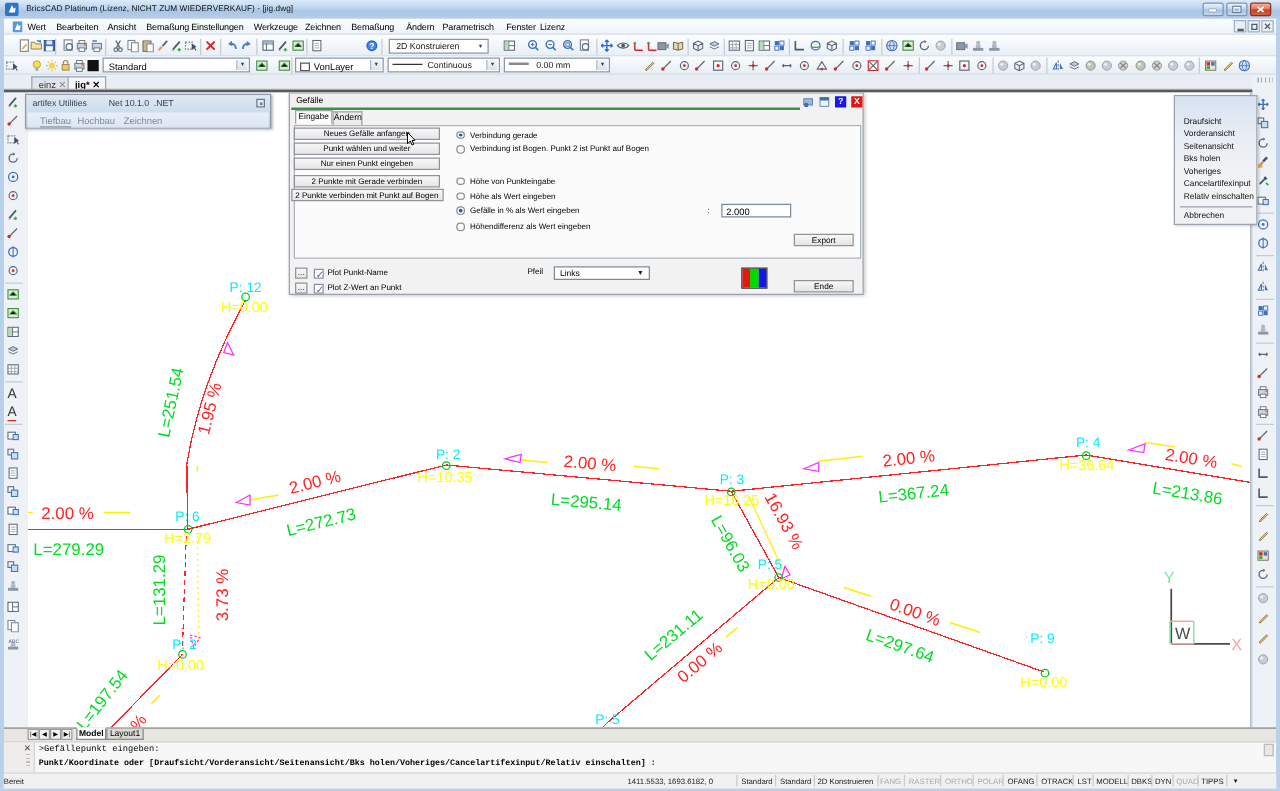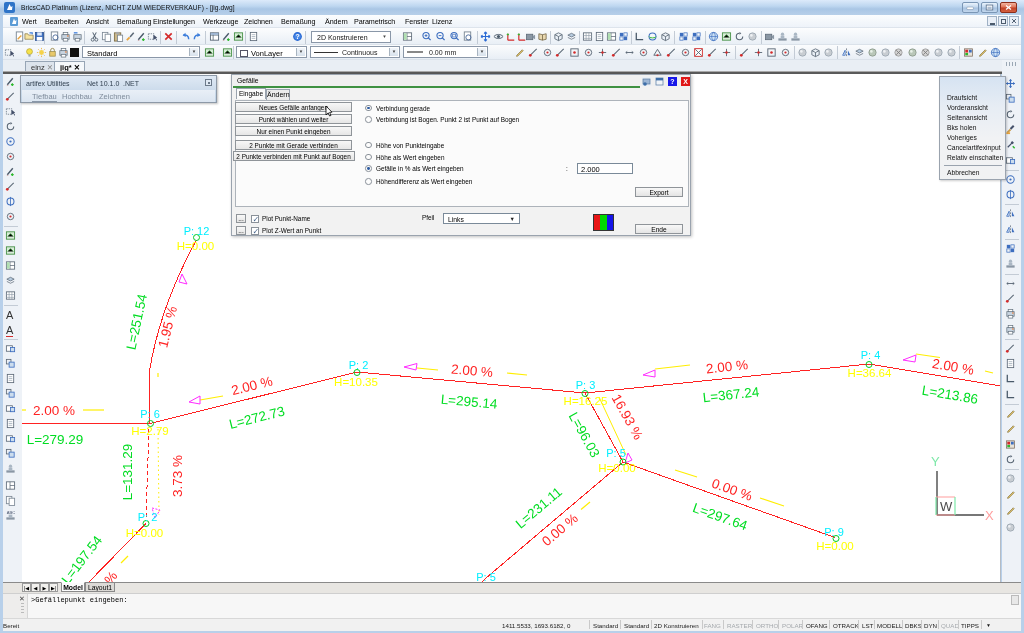--- a/index.html
+++ b/index.html
@@ -863,21 +863,21 @@
 <span class="lbl yel" style="left:122.5px;top:459.5px;transform:translate(-50%,-50%)">H=0.00</span>
 <span class="lbl grn" style="left:561.5px;top:360.5px;transform:translate(-50%,-50%) rotate(61deg)">L=96.03</span>
 <span class="lbl red" style="left:604.5px;top:342.5px;transform:translate(-50%,-50%) rotate(61deg)">16.93 %</span>
 <span class="lbl cyn" style="left:594px;top:378.5px;transform:translate(-50%,-50%)">P: 5</span>
 <span class="lbl yel" style="left:595px;top:394.5px;transform:translate(-50%,-50%)">H=0.00</span>
 <span class="lbl grn" style="left:516.5px;top:434px;transform:translate(-50%,-50%) rotate(-40deg)">L=231.11</span>
 <span class="lbl red" style="left:538px;top:456px;transform:translate(-50%,-50%) rotate(-40deg)">0.00 %</span>
 <span class="lbl cyn" style="left:464px;top:503px;transform:translate(-50%,-50%)">P: 5</span>
 <span class="lbl red" style="left:709.5px;top:416px;transform:translate(-50%,-50%) rotate(19.5deg)">0.00 %</span>
 <span class="lbl grn" style="left:697.5px;top:442.5px;transform:translate(-50%,-50%) rotate(19.5deg)">L=297.64</span>
-<span class="lbl cyn" style="left:812px;top:458px;transform:translate(-50%,-50%)">P: 9</span>
+<span class="lbl cyn" style="left:812px;top:438px;transform:translate(-50%,-50%)">P: 9</span>
 <span class="lbl yel" style="left:813px;top:472.5px;transform:translate(-50%,-50%)">H=0.00</span>
 <span class="lbl grn" style="left:60px;top:486px;transform:translate(-50%,-50%) rotate(-52deg)">L=197.54</span>
 <span class="lbl red" style="left:89px;top:504px;transform:translate(-50%,-50%) rotate(-52deg)">%</span>
 </div>
 </div>
 
 <div class="abs" id="artifex" style="z-index:6">
   <div class="t1" style="left:5px">artifex Utilities</div>
     <div class="t1" style="left:66px">Net 10.1.0</div>
     <div class="t1" style="left:102px">.NET</div>
@@ -970,20 +970,21 @@
 <div class="mtab active" style="left:61px;top:582px;width:24px;">Model</div>
 <div class="mtab" style="left:85px;top:583px;width:30px;height:9px;">Layout1</div>
 
 <div class="abs" id="cmdarea">
   <div id="cmdgutter">
       <div style="position:absolute;left:16px;top:1px;font-size:7px;color:#444">✕</div>
       <div style="position:absolute;left:18px;top:9px;width:3px;height:10px;background:repeating-linear-gradient(#bbb 0 1px, transparent 1px 3px)"></div>
     </div>
   <div class="cmdline" style="top:2px;">&gt;Gefällepunkt eingeben:</div>
   <div style="position:absolute;right:2px;top:1px;width:8px;height:10px;background:#e8e8e8;border:1px solid #bbb;"></div>
+  <div class="cmdline" style="top:13px;font-weight:bold;font-size:6.7px;">Punkt/Koordinate oder [Draufsicht/Vorderansicht/Seitenansicht/Bks holen/Voheriges/Cancelartifexinput/Relativ einschalten] :</div>
 </div>
 
 <div class="abs" id="statusbar"></div>
 <div class="sb" style="left:3px;">Bereit</div>
 <div class="sb" style="left:502px;">1411.5533, 1693.6182, 0</div>
 <div class="sb" style="left:593px;">Standard</div>
 <div class="sb" style="left:624px;">Standard</div>
 <div class="sb" style="left:654px;">2D Konstruieren</div>
 <div class="sb dis" style="left:704px;">FANG</div>
 <div class="sb dis" style="left:727px;">RASTER</div>

